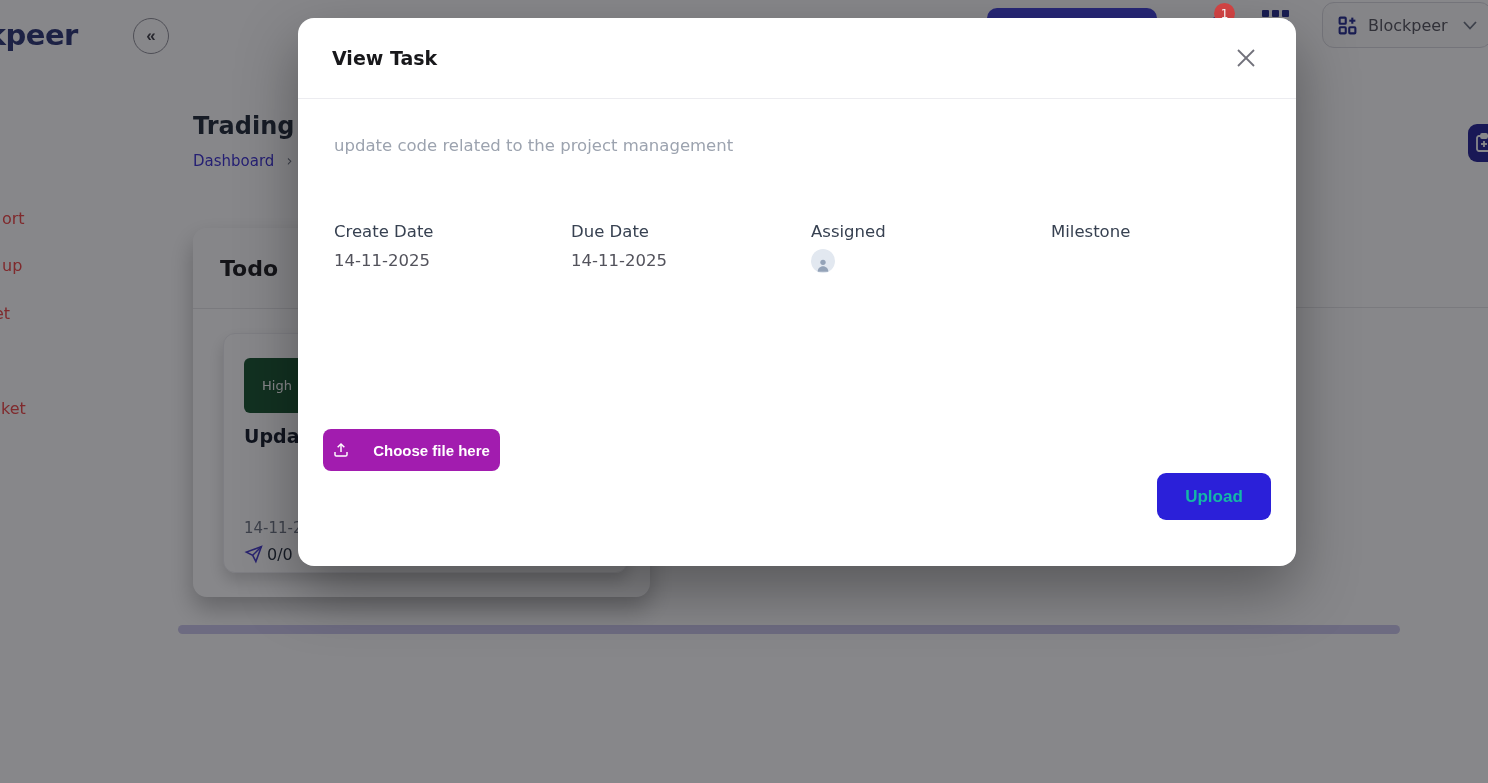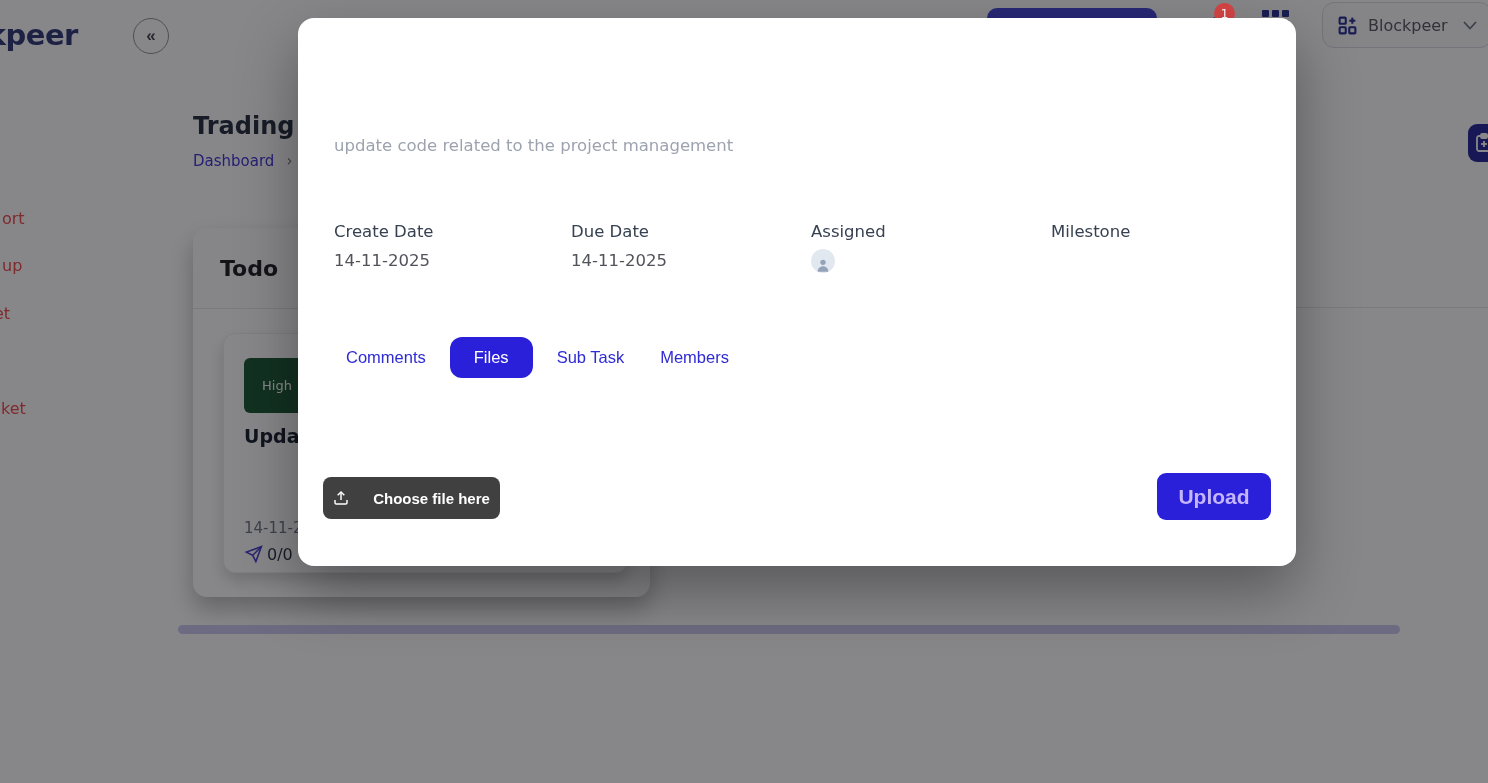--- a/index.html
+++ b/index.html
@@ -57,24 +57,24 @@
   .m-desc-label { font-size:16.5px; color:#374151; }
   .m-desc-value { font-size:16.5px; color:#9ca3af; }
   .m-field { position:absolute; top:204px; }
   .m-field .f-label { font-size:16.5px; color:#374151; }
   .m-field .f-value { margin-top:10px; font-size:16.5px; color:#52525b; }
   .f-create { left:36px; } .f-due { left:273px; } .f-assigned { left:513px; } .f-milestone { left:753px; }
   .avatar { margin-top:8px; width:24px; height:24px; border-radius:50%; background:#e2e8f0; display:flex; align-items:flex-end; justify-content:center; overflow:hidden; }
   .m-tabs { position:absolute; left:36px; top:319px; display:flex; align-items:center; gap:12px; }
   .m-tab { font-size:16.5px; color:#2f2bd4; font-weight:500; padding:10px 12px; border-radius:12px; background:transparent; border:none; cursor:pointer; }
   .m-tab.active { background:#2b20d9; color:#fff; padding:11px 24px; }
-  .choose-file-btn { position:absolute; left:25px; top:411px; width:177px; height:42px; background:#404040; border:none; border-radius:8px;
-    color:#fff; font-size:15px; font-weight:700; display:flex; align-items:center; justify-content:center; gap:24px; cursor:pointer;margin-top:48px; }
+  .choose-file-btn { position:absolute; left:25px; top:411px; width:177px; height:42px; background:#a21caf; border:none; border-radius:8px;
+    color:#fff; font-size:15px; font-weight:700; display:flex; align-items:center; justify-content:center; gap:24px; cursor:pointer; }
   .upload-btn { position:absolute; left:859px; top:455px; width:114px; height:47px; background:#2b20d9; border:none; border-radius:9px;
-    color:#c4b5fd; font-size:21px; font-weight:600; cursor:pointer; }
+    color:#14b8a6; font-size:17px; font-weight:600; cursor:pointer; }
 </style>
 </head>
 <body>
 
 <div class="stage">
 
   <div class="logo">ckpeer</div>
 
   <button class="collapse-btn">
     <span>«</span>
@@ -153,20 +153,29 @@
 
   <div class="right-col">
     <div class="rc-head"></div>
   </div>
 
   <div class="h-scrollbar"></div>
 
   <div class="overlay"></div>
 
   <div class="modal">
+    <div class="modal-head">
+      <span class="modal-title">View Task</span>
+      <button class="modal-close">
+        <svg width="24" height="24" viewBox="0 0 24 24" fill="none" stroke="#71717a" stroke-width="1.8">
+          <line x1="4" y1="4" x2="20" y2="20"></line>
+            <line x1="20" y1="4" x2="4" y2="20"></line>
+        </svg>
+      </button>
+    </div>
 
     <div class="m-desc">
       <div class="m-desc-value">update code related to the project management</div>
     </div>
 
     <div class="m-field f-create">
       <div class="f-label">Create Date</div>
       <div class="f-value">14-11-2025</div>
     </div>
     <div class="m-field f-due">
@@ -180,26 +189,20 @@
           <circle cx="12" cy="8" r="4"></circle>
             <path d="M4 22c0-4.4 3.6-8 8-8s8 3.6 8 8z"></path>
         </svg>
       </div>
     </div>
     <div class="m-field f-milestone">
       <div class="f-label">Milestone</div>
       <div class="f-value"></div>
     </div>
 
-    <div class="m-tabs">
-      <button class="m-tab">Comments</button>
-      <button class="m-tab active">Files</button>
-      <button class="m-tab">Sub Task</button>
-      <button class="m-tab">Members</button>
-    </div>
 
     <button class="choose-file-btn">
       <svg width="16" height="16" viewBox="0 0 24 24" fill="none" stroke="#ffffff" stroke-width="2.2">
         <path d="M12 15V3"></path>
           <path d="M7 8l5-5 5 5"></path>
           <path d="M3 15v4a2 2 0 0 0 2 2h14a2 2 0 0 0 2-2v-4"></path>
       </svg>
       <span>Choose file here</span>
     </button>
 

